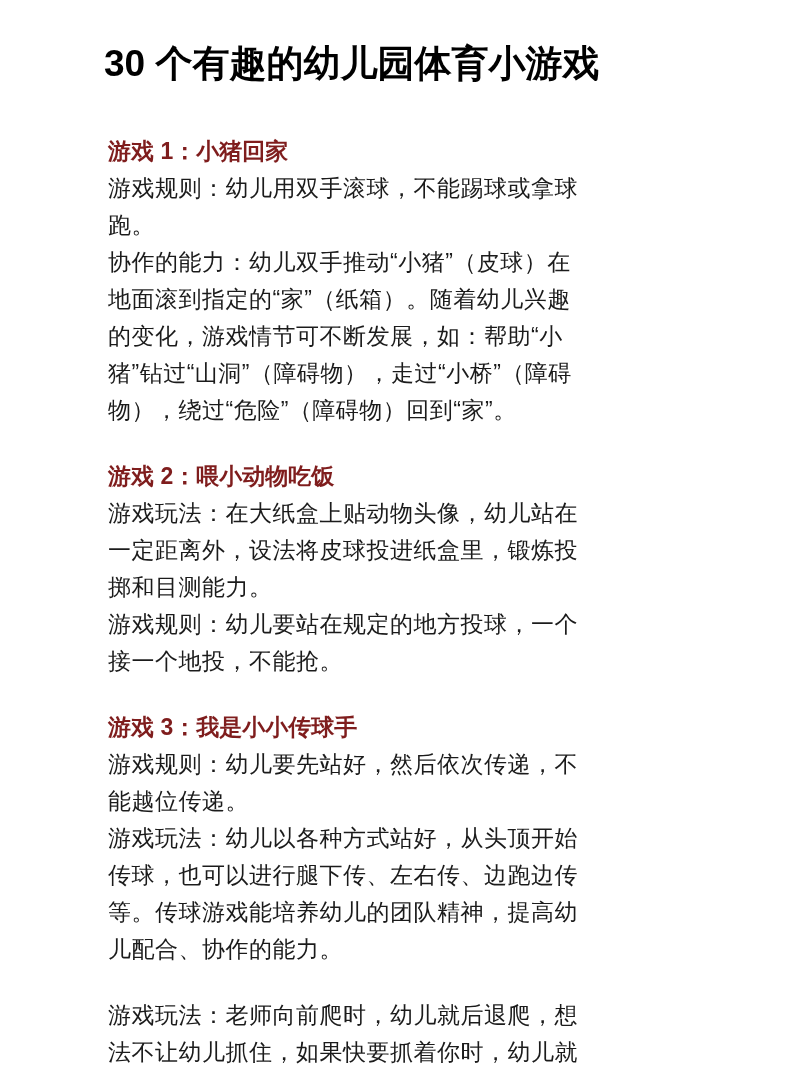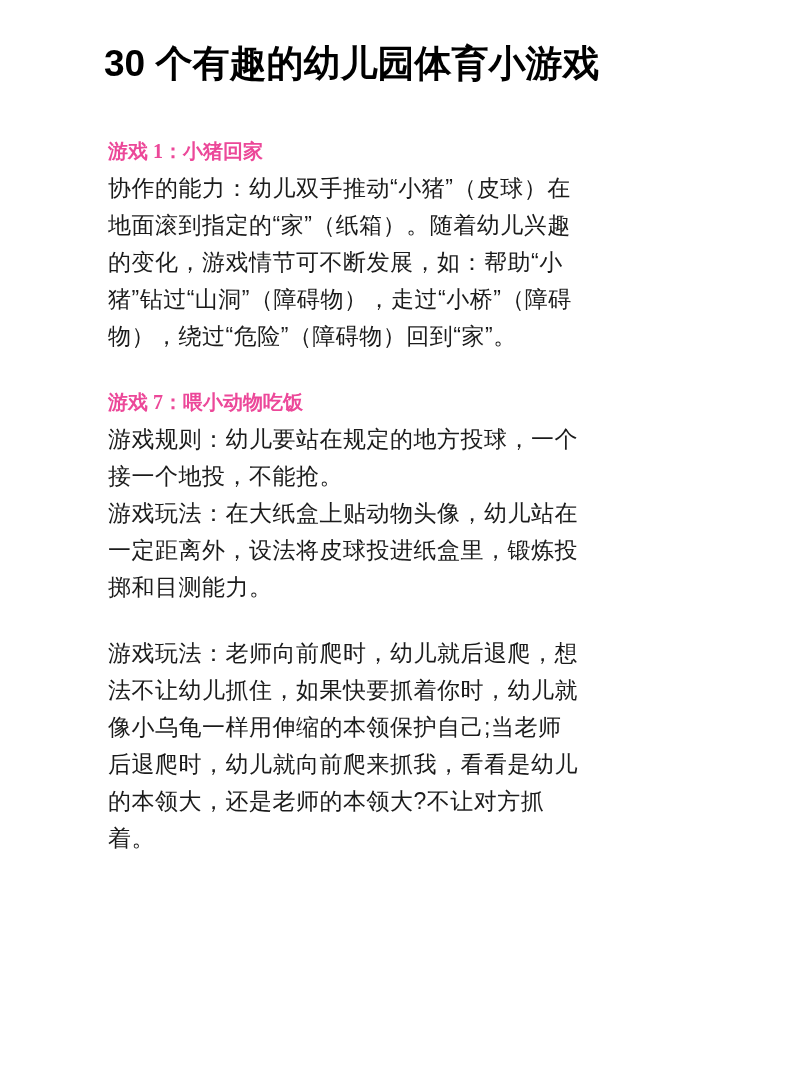--- a/index.html
+++ b/index.html
@@ -31,25 +31,24 @@
     white-space: nowrap;
   }
   .sections {
     margin-top: 45px;
   }
   .game-section {
     margin: 0 0 29px 0;
   }
   .game-heading {
     margin: 0;
-    font-size: 20px;
+    font-size: 23px;
     line-height: 37px;
     font-weight: 700;
-    color: #ec4899;
-    font-family: Liberation Serif, serif;
+    color: #7f1d1d;
   }
   .game-paragraph {
     margin: 0;
     font-size: 23px;
     line-height: 37px;
     font-weight: 400;
     color: #1b1b1b;
     letter-spacing: 0.5px;
   }
 </style>
@@ -57,28 +56,34 @@
 <body>
 
 <div class="page">
 
   <h1 class="doc-title">30 个有趣的幼儿园体育小游戏</h1>
 
   <div class="sections">
 
     <section class="game-section">
       <h2 class="game-heading">游戏 1：小猪回家</h2>
+      <p class="game-paragraph">游戏规则：幼儿用双手滚球，不能踢球或拿球跑。</p>
       <p class="game-paragraph">协作的能力：幼儿双手推动“小猪”（皮球）在地面滚到指定的“家”（纸箱）。随着幼儿兴趣的变化，游戏情节可不断发展，如：帮助“小猪”钻过“山洞”（障碍物），走过“小桥”（障碍物），绕过“危险”（障碍物）回到“家”。</p>
     </section>
 
     <section class="game-section">
-      <h2 class="game-heading">游戏 7：喂小动物吃饭</h2>
+      <h2 class="game-heading">游戏 2：喂小动物吃饭</h2>
+      <p class="game-paragraph">游戏玩法：在大纸盒上贴动物头像，幼儿站在一定距离外，设法将皮球投进纸盒里，锻炼投掷和目测能力。</p>
       <p class="game-paragraph">游戏规则：幼儿要站在规定的地方投球，一个接一个地投，不能抢。</p>
-      <p class="game-paragraph">游戏玩法：在大纸盒上贴动物头像，幼儿站在一定距离外，设法将皮球投进纸盒里，锻炼投掷和目测能力。</p>
     </section>
 
+    <section class="game-section">
+      <h2 class="game-heading">游戏 3：我是小小传球手</h2>
+      <p class="game-paragraph">游戏规则：幼儿要先站好，然后依次传递，不能越位传递。</p>
+      <p class="game-paragraph">游戏玩法：幼儿以各种方式站好，从头顶开始传球，也可以进行腿下传、左右传、边跑边传等。传球游戏能培养幼儿的团队精神，提高幼儿配合、协作的能力。</p>
+    </section>
 
     <section class="game-section">
       <p class="game-paragraph">游戏玩法：老师向前爬时，幼儿就后退爬，想法不让幼儿抓住，如果快要抓着你时，幼儿就像小乌龟一样用伸缩的本领保护自己;当老师后退爬时，幼儿就向前爬来抓我，看看是幼儿的本领大，还是老师的本领大?不让对方抓着。</p>
     </section>
 
   </div>
 </div>
 
 </body></html>

